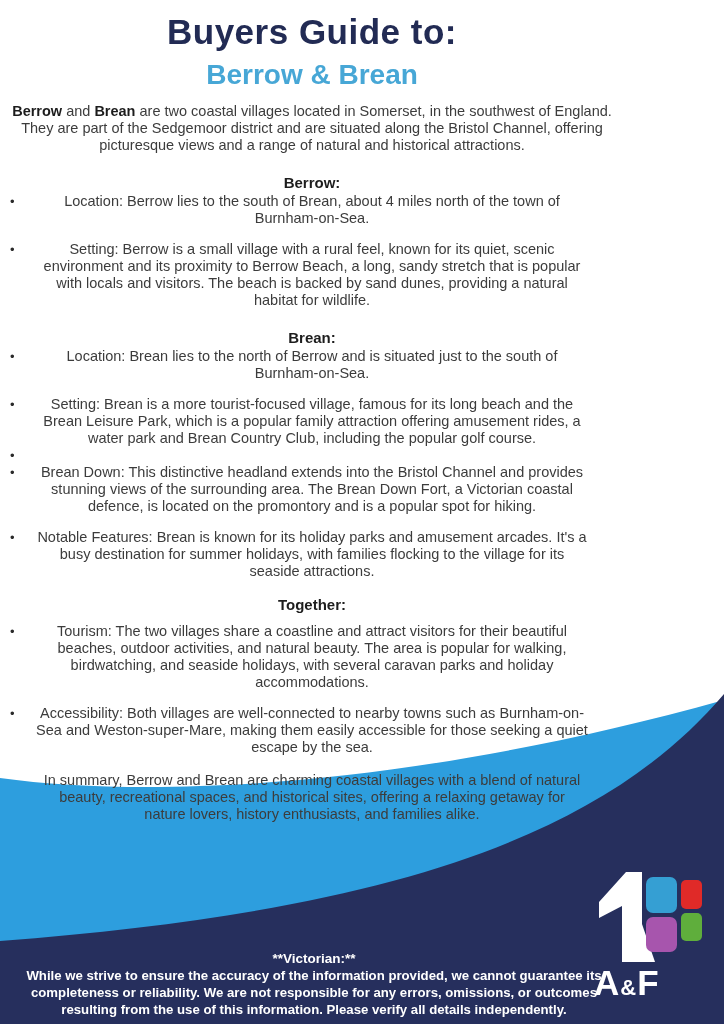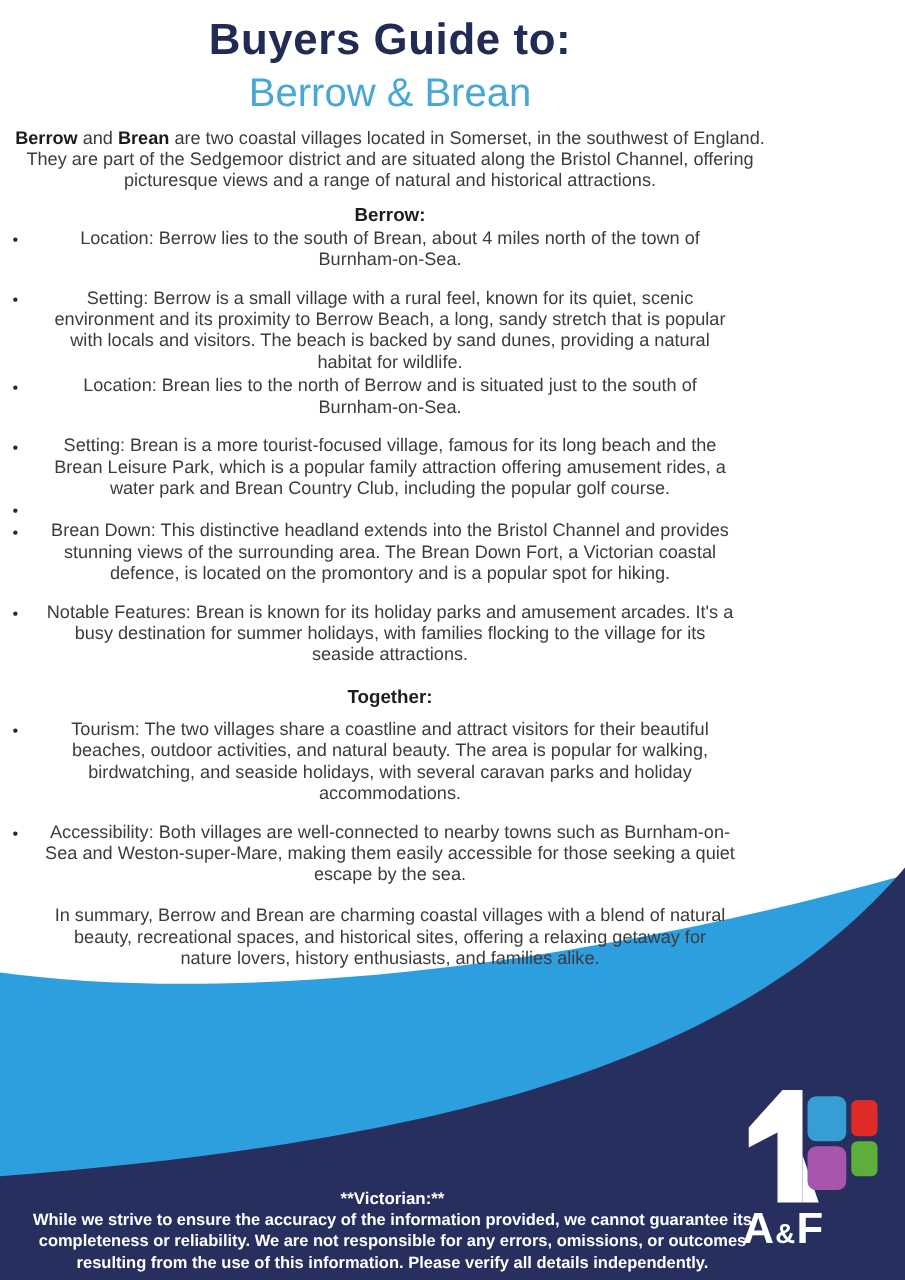--- a/index.html
+++ b/index.html
@@ -4,25 +4,25 @@
 <style>
   html,body{margin:0;padding:0;background:#ffffff;}
   .page{
     position:relative;width:724px;height:1024px;overflow:hidden;background:#fff;
     font-family:"Liberation Sans","DejaVu Sans",sans-serif;color:#3c3c3c;
   }
   .content{position:absolute;top:0;left:0;width:624px;text-align:center;z-index:3;
     font-size:14.5px;line-height:17px;}
   .title{margin:12px 0 0;font-size:35px;line-height:40px;font-weight:800;
     color:var(--title-navy,#222b54);letter-spacing:.5px;}
-  .subtitle{margin:8px 0 0;font-size:32px;line-height:29px;font-weight:400;
+  .subtitle{margin:8px 0 0;font-size:28px;line-height:29px;font-weight:700;
     color:var(--subtitle-blue,#47a7d6);}
   .intro{margin:14px 8px 0;}
   .intro b{color:#1c1c1c;}
-  .sec-heading{margin:10px 0 0;font-size:15px;line-height:17px;font-weight:700;color:#1d1d1d;}
+  .sec-heading{margin:20px 0 0;font-size:15px;line-height:17px;font-weight:700;color:#1d1d1d;}
   .bullet-row{position:relative;padding:0 36px;margin-top:14px;min-height:17px;}
   .bullet-row.tight{margin-top:2px;}
   .bullet-row.flush{margin-top:0;}
   .bullet{position:absolute;left:10px;top:0;font-size:13px;color:#2a2a2a;}
   .summary{margin:16px 40px;}
   .waves{position:absolute;left:0;bottom:0;width:724px;height:360px;z-index:1;}
   .disclaimer{position:absolute;left:6px;top:950px;width:616px;z-index:4;text-align:center;
     color:#ffffff;font-weight:700;font-size:13.2px;line-height:17px;}
   .disclaimer-heading{font-size:13.5px;}
   .logo{position:absolute;right:14px;top:872px;width:116px;z-index:4;text-align:left;}
@@ -44,20 +44,21 @@
     <h3 class="sec-heading">Berrow:</h3>
     <div class="bullet-row tight">
       <span class="bullet">•</span>
       <div>Location: Berrow lies to the south of Brean, about 4 miles north of the town of Burnham-on-Sea.</div>
     </div>
     <div class="bullet-row">
       <span class="bullet">•</span>
       <div>Setting: Berrow is a small village with a rural feel, known for its quiet, scenic environment and its proximity to Berrow Beach, a long, sandy stretch that is popular with locals and visitors. The beach is backed by sand dunes, providing a natural habitat for wildlife.</div>
     </div>
 
+    <h3 class="sec-heading">Brean:</h3>
     <div class="bullet-row tight">
       <span class="bullet">•</span>
       <div>Location: Brean lies to the north of Berrow and is situated just to the south of Burnham-on-Sea.</div>
     </div>
     <div class="bullet-row">
       <span class="bullet">•</span>
       <div>Setting: Brean is a more tourist-focused village, famous for its long beach and the Brean Leisure Park, which is a popular family attraction offering amusement rides, a water park and Brean Country Club, including the popular golf course.</div>
     </div>
     <div class="bullet-row flush">
       <span class="bullet">•</span>

